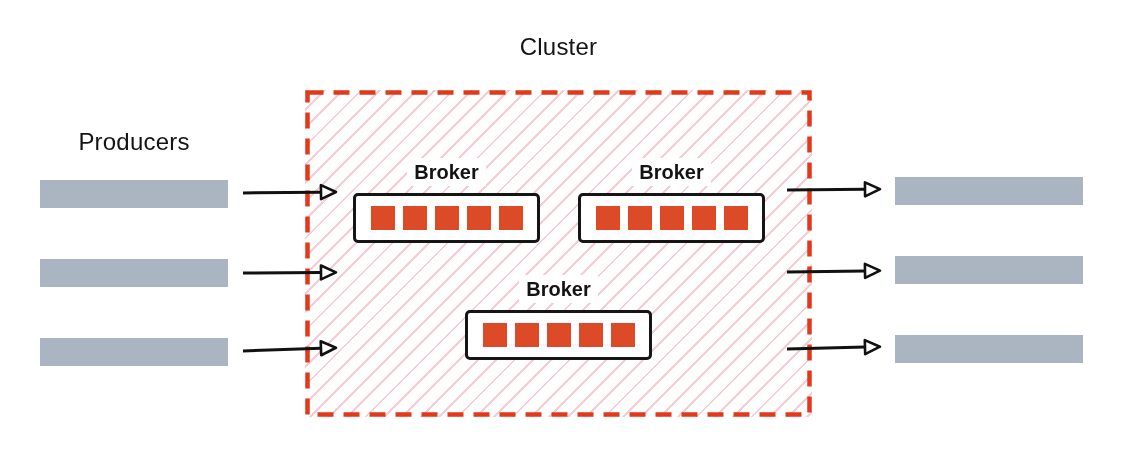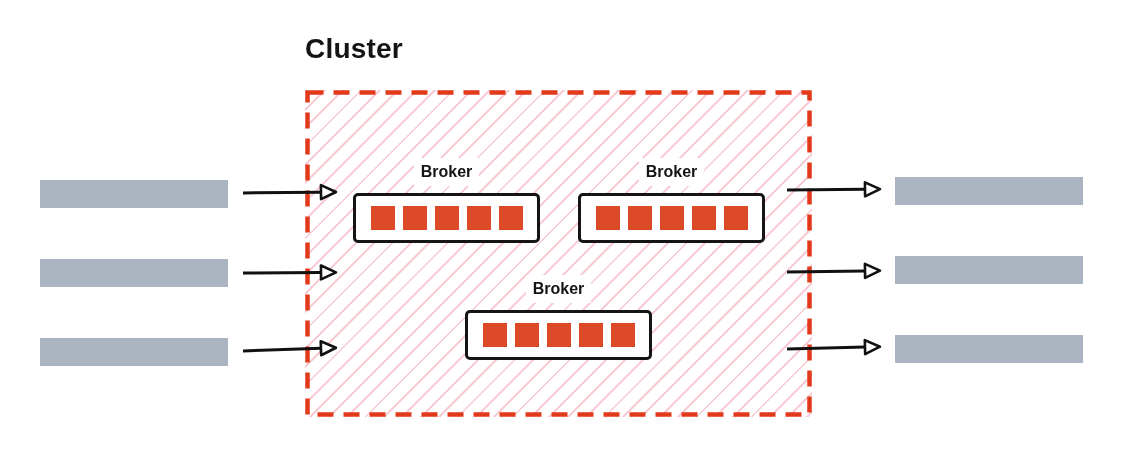--- a/index.html
+++ b/index.html
@@ -13,22 +13,22 @@
   .canvas{
     position:relative;
     width:1124px;height:458px;
     background:#fff;
     font-family:"Liberation Sans","DejaVu Sans",sans-serif;
     color:var(--ink);
     overflow:hidden;
   }
   .title{
     position:absolute;
-    font-size:28px;font-weight:700;letter-spacing:.2px;
-    text-align:left;white-space:nowrap;
+    font-size:24px;font-weight:400;letter-spacing:.2px;
+    text-align:center;white-space:nowrap;
   }
   .cluster-title{left:305px;top:33px;width:507px;}
   .producers-title{left:40px;top:128px;width:188px;}
   .consumers-title{left:895px;top:126px;width:188px;}
 
   .cluster-box{
     position:absolute;left:305px;top:90px;width:507px;height:327px;
     background:repeating-linear-gradient(135deg,
       var(--hatch-pink) 0px, var(--hatch-pink) 2px,
       transparent 2px, transparent 13px);
@@ -44,21 +44,21 @@
   .bar{width:188px;height:28px;background:var(--queue-gray);}
 
   .broker{
     position:absolute;width:187px;
     display:flex;flex-direction:column;align-items:center;
   }
   .broker-1{left:353px;top:158px;}
   .broker-2{left:578px;top:158px;}
   .broker-3{left:465px;top:275px;}
   .broker-label{
-    font-size:16px;font-weight:600;line-height:28px;
+    font-size:20px;font-weight:600;line-height:28px;
     background:#fff;padding:0 7px;margin-bottom:7px;white-space:nowrap;
   }
   .broker-box{
     box-sizing:border-box;width:187px;height:50px;
     background:#fff;border:3px solid #151515;border-radius:5px;
     display:flex;align-items:center;justify-content:center;
   }
   .squares{display:flex;column-gap:8px;}
   .square{width:24px;height:24px;background:var(--partition-red);}
 
@@ -70,20 +70,21 @@
   .arrow-r2{left:786px;top:263px;transform:rotate(-0.8deg);}
   .arrow-r3{left:786px;top:340px;transform:rotate(-1.4deg);}
 </style>
 </head>
 <body>
 
 <div class="canvas">
 
   <div class="title cluster-title">Cluster</div>
 
+  <div class="title producers-title">Producers</div>
 
 
   <div class="cluster-box">
     <svg viewBox="0 0 507 327" preserveAspectRatio="none">
       <rect x="2.5" y="2.5" width="502" height="322" fill="none" stroke="var(--cluster-border)" stroke-width="4.5" stroke-dasharray="16 10"></rect>
     </svg>
   </div>
 
   <div class="bars producer-bars">
       <div class="bar"></div>

